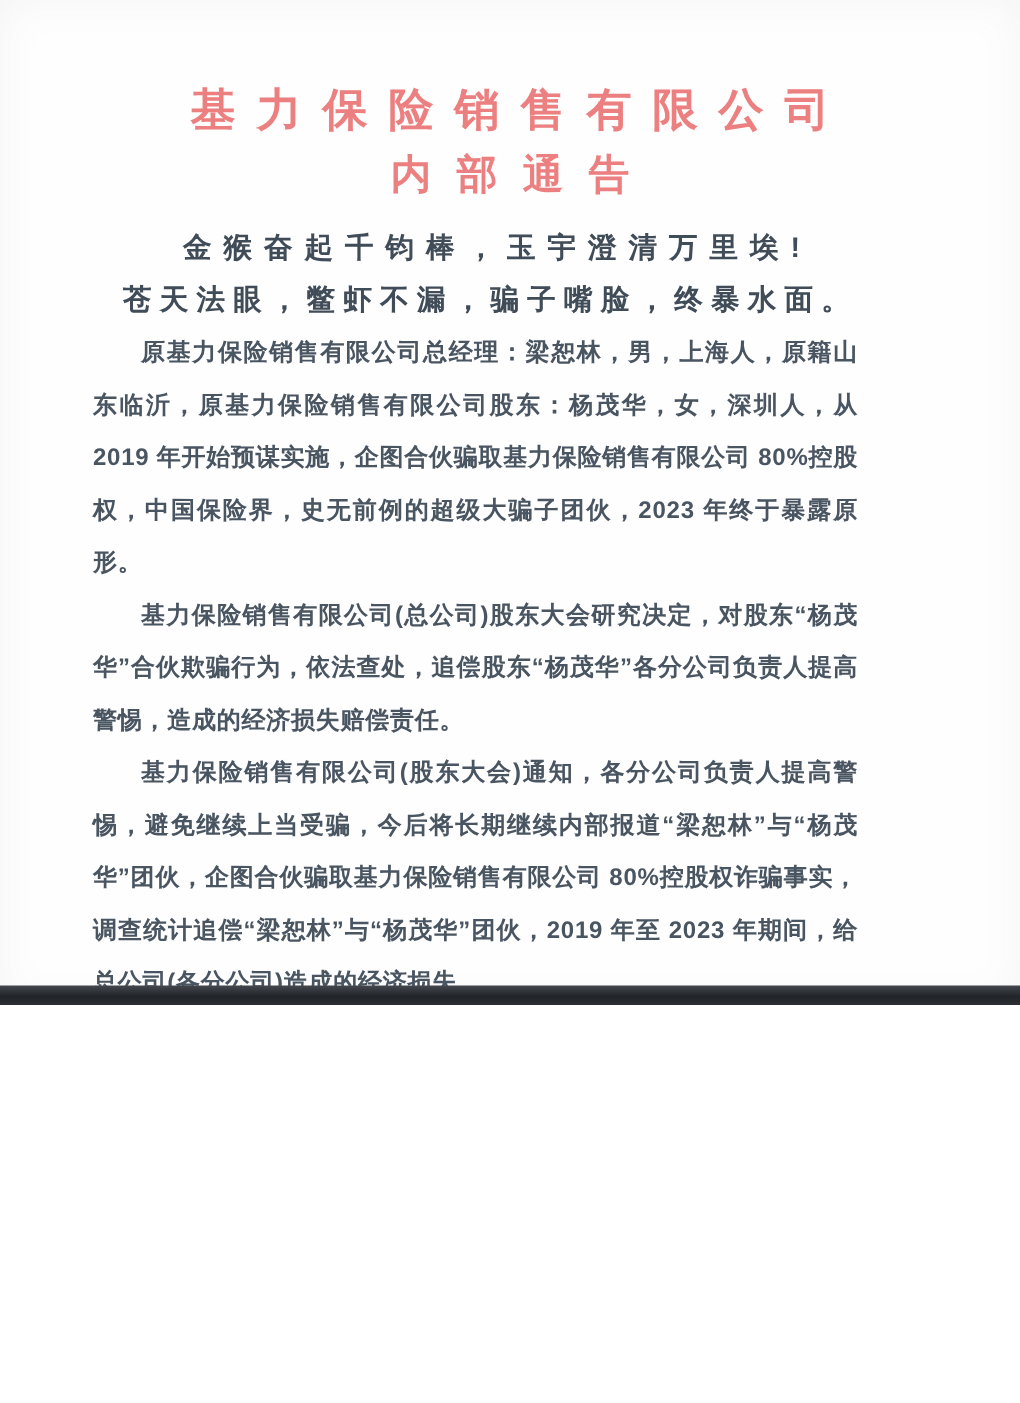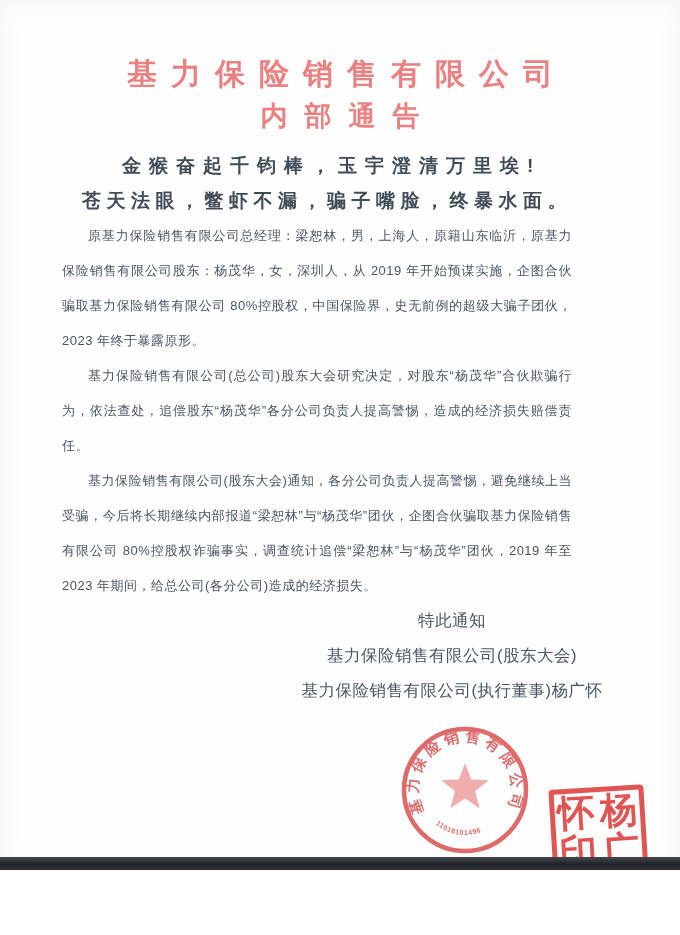--- a/index.html
+++ b/index.html
@@ -10,21 +10,21 @@
     --slogan-text:#414c59;
   }
   *{margin:0;padding:0;box-sizing:border-box;}
   html,body{width:680px;height:935px;overflow:hidden;}
   body{
     background:#ffffff;
     font-family:"Liberation Sans","DejaVu Sans",sans-serif;
   }
   .photo{
     position:relative;
-    width:680px;height:870px;
+    width:680px;height:670px;
     background:#fefefe;
     box-shadow:inset 0 0 28px rgba(120,120,125,0.07);
     overflow:hidden;
   }
   .doc{
     position:absolute;
     left:62px;top:52px;
     width:556px;
     color:var(--body-text);
   }
@@ -54,23 +54,23 @@
     font-weight:700;
     color:var(--slogan-text);
     font-size:19px;
     line-height:35px;
     white-space:nowrap;
   }
   .slogan.s1{margin-top:12px;letter-spacing:8px;padding-left:60px;}
   .slogan.s2{letter-spacing:5.5px;padding-left:20px;}
   p.body{
     width:510px;
-    font-size:13px;
+    font-size:16px;
     line-height:35px;
-    font-weight:400;
+    font-weight:700;
     letter-spacing:0.5px;
     text-align:justify;
     text-indent:2em;
     color:var(--body-text);
   }
   .closing-col{
     width:330px;
     margin-left:225px;
     text-align:center;
   }

